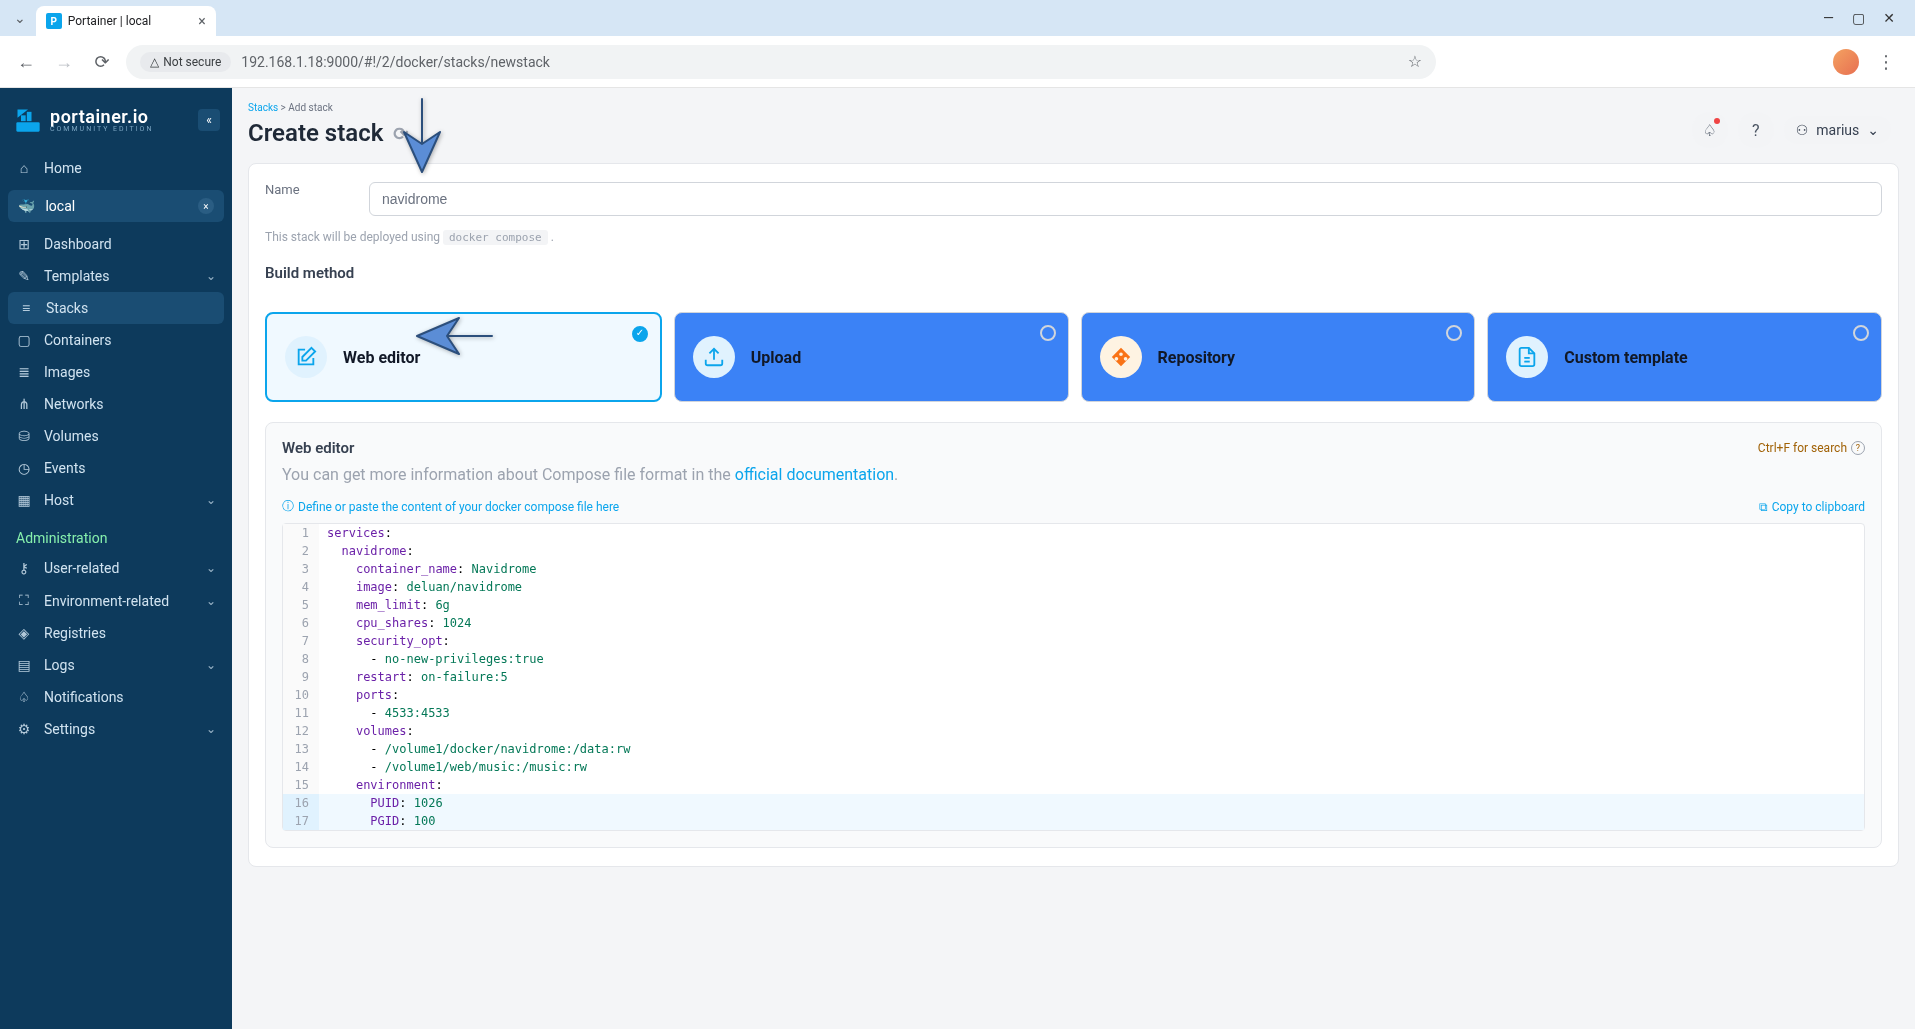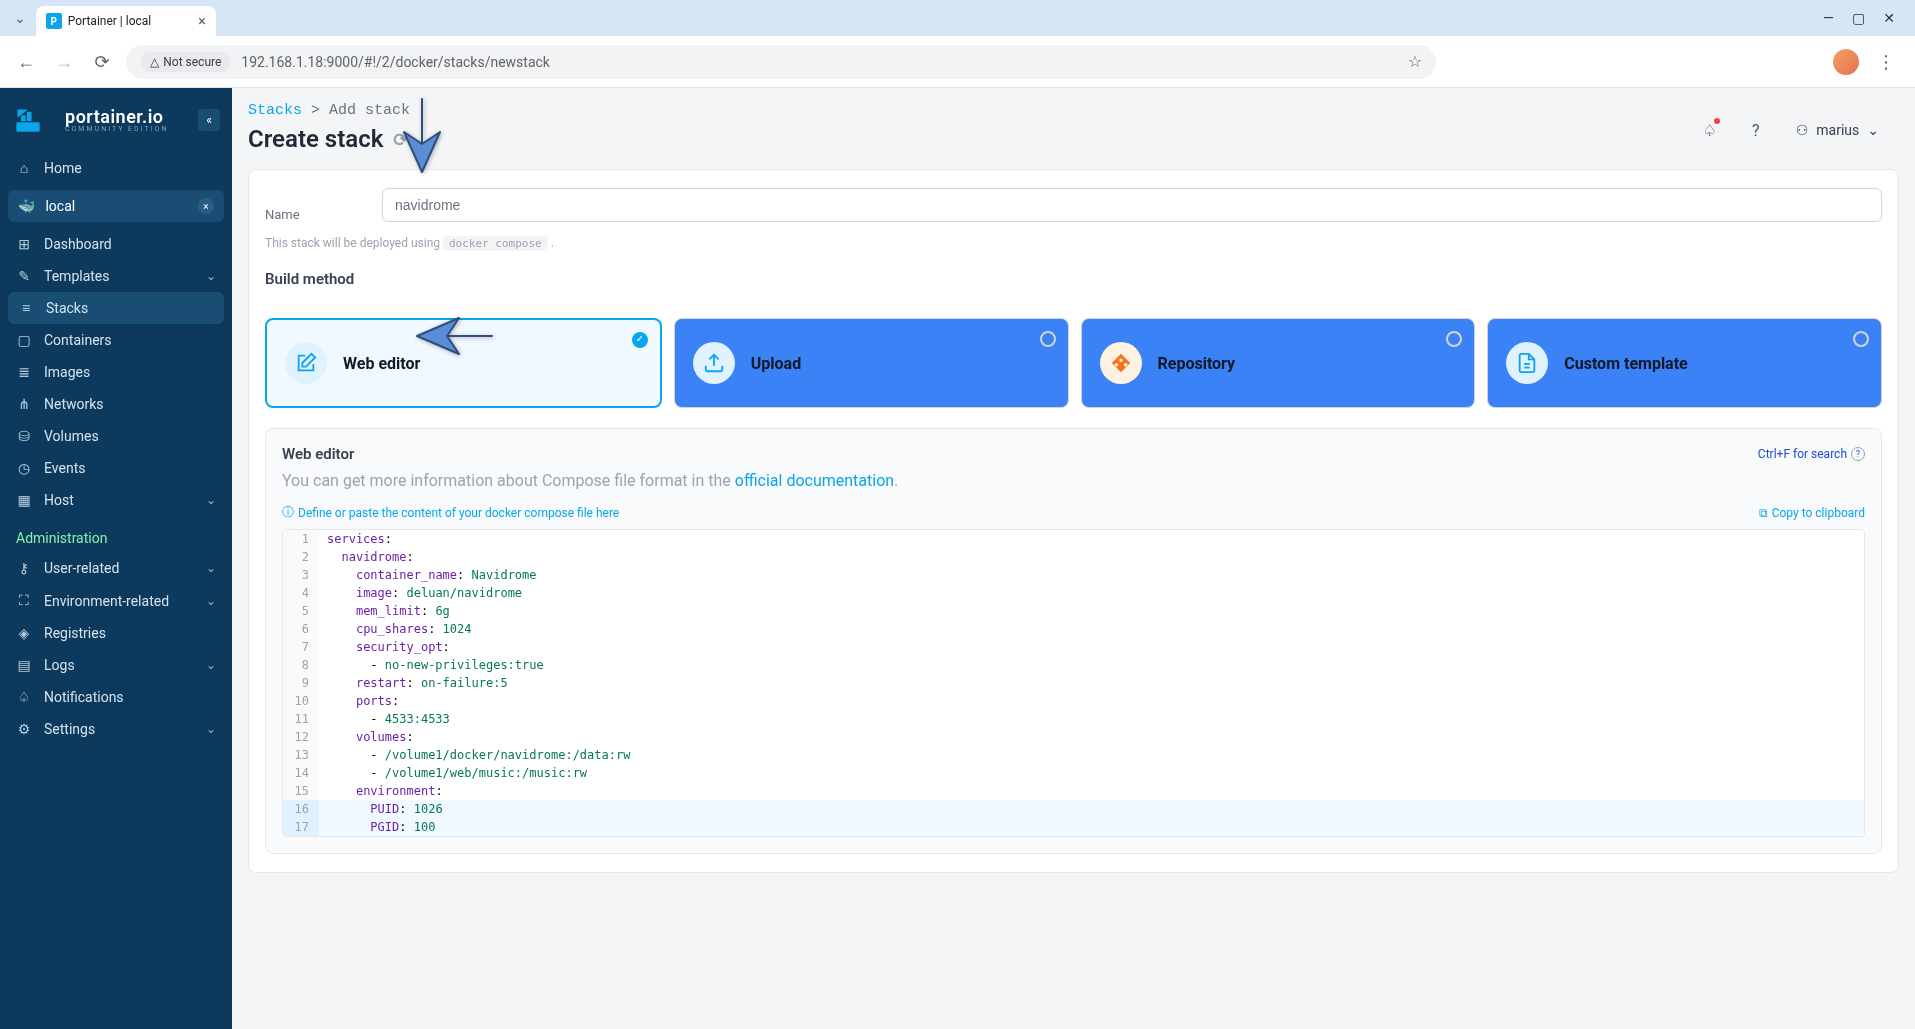--- a/index.html
+++ b/index.html
@@ -22,50 +22,50 @@
 .star { margin-left: auto; color: #5f6368; font-size: 16px; }
 .profile-avatar { width: 26px; height: 26px; border-radius: 50%; background: linear-gradient(135deg,#f4a261,#e76f51); margin-left: auto; }
 .browser-menu { color: #5f6368; font-size: 18px; padding: 0 8px; }
 
 
 .app { display: flex; height: calc(100vh - 88px); }
 
 
 .sidebar { width: 232px; background: #0d3a5c; color: #fff; display: flex; flex-direction: column; font-size: 14px; overflow-y: auto; }
 .sidebar-header { display: flex; align-items: center; justify-content: space-between; padding: 18px 12px 18px 14px; }
-.logo { display: flex; align-items: center; gap: 23px; }
+.logo { display: flex; align-items: center; gap: 8px; }
 .logo-icon { width: 28px; height: 28px; }
 .logo-text-wrap { display: flex; flex-direction: column; line-height: 1; }
 .logo-text { font-size: 18px; font-weight: 600; letter-spacing: 0.5px; }
 .logo-sub { font-size: 7px; letter-spacing: 2px; color: #7ba5c2; }
 .collapse-btn { background: #1a4d73; border-radius: 4px; width: 22px; height: 22px; display: flex; align-items: center; justify-content: center; font-size: 12px; cursor: pointer; }
 .nav-item { display: flex; align-items: center; gap: 12px; padding: 8px 16px; cursor: pointer; color: #d1e3f0; font-size: 14px; }
 .nav-item.active { background: #1a4d73; border-radius: 6px; margin: 0 8px; padding: 8px 10px; }
 .nav-item .icon { width: 16px; text-align: center; font-size: 14px; opacity: 0.85; }
 .nav-item .chevron { margin-left: auto; font-size: 12px; opacity: 0.7; }
 .env-item { display: flex; align-items: center; gap: 10px; background: #1a4d73; margin: 6px 8px; padding: 8px 10px; border-radius: 6px; font-size: 14px; }
 .env-close { margin-left: auto; background: #2a5d83; border-radius: 50%; width: 16px; height: 16px; display:flex; align-items:center; justify-content:center; font-size:10px; }
 .section-label { padding: 14px 16px 6px; font-size: 14px; color: #86efac; }
 
 
 .main { flex: 1; background: #f4f5f7; overflow-y: auto; position: relative; }
 .main-inner { padding: 0 16px 40px; }
-.breadcrumb { padding: 14px 0 6px; font-size: 15px; color: #6b7280; font-family: Liberation Mono, monospace; }
+.breadcrumb { padding: 14px 0 6px; font-size: 10px; color: #6b7280; }
 .breadcrumb a { color: #0ba5ec; text-decoration: none; }
 .page-header { display: flex; align-items: center; justify-content: space-between; padding: 0 0 16px; }
 .page-title { display: flex; align-items: center; gap: 10px; font-size: 24px; font-weight: 600; color: #1f2937; }
 .refresh-icon { color: #9ca3af; font-size: 18px; }
 .header-actions { display: flex; align-items: center; gap: 10px; position: absolute; right: 24px; top: 24px; }
 .icon-btn { width: 36px; height: 36px; border-radius: 50%; background: #f3f4f6; display: flex; align-items: center; justify-content: center; color: #4b5563; cursor: pointer; position: relative; }
 .icon-btn .dot { position: absolute; top: 6px; right: 8px; width: 6px; height: 6px; background: #ef4444; border-radius: 50%; }
 .user-chip { display: flex; align-items: center; gap: 8px; background: #f3f4f6; border-radius: 18px; padding: 6px 12px; cursor: pointer; color: #374151; font-size: 14px; }
 
 
 .card { background: #fff; border: 1px solid #e5e7eb; border-radius: 8px; padding: 18px 16px; margin-bottom: 0; }
-.form-row { display: flex; align-items: flex-end; margin-bottom: 14px; gap: 13px; }
+.form-row { display: flex; align-items: flex-start; margin-bottom: 14px; }
 .form-label { width: 104px; font-size: 13px; color: #6b7280; }
 .form-input { flex: 1; border: 1px solid #d1d5db; border-radius: 6px; padding: 8px 12px; font-size: 14px; color: #6b7280; }
 .hint { font-size: 12px; color: #9ca3af; margin-bottom: 20px; }
 .hint code { background: #f3f4f6; padding: 1px 6px; border-radius: 3px; font-family: monospace; font-size: 11px; }
 .section-title { font-size: 15px; font-weight: 600; color: #374151; margin-bottom: 30px; }
 
 
 .tiles { display: flex; gap: 12px; margin-bottom: 20px; }
 .tile { flex: 1; border: 1px solid #d1d5db; border-radius: 8px; padding: 22px 18px; display: flex; align-items: center; gap: 16px; position: relative; cursor: pointer; background: #3b82f6; }
 .tile.selected { border: 2px solid #0ba5ec; background: #f0f9ff; }
@@ -73,21 +73,21 @@
 .tile-icon.orange { background: #fef3e2; color: #f97316; }
 .tile-label { font-size: 16px; font-weight: 700; color: #111827; }
 .tile-radio { position: absolute; top: 12px; right: 12px; width: 16px; height: 16px; border: 2px solid #d1d5db; border-radius: 50%; }
 .tile.selected .tile-radio { background: #0ba5ec; border-color: #0ba5ec; }
 .tile.selected .tile-radio::after { content: "✓"; color: #fff; font-size: 10px; position: absolute; top: -1px; left: 2px; }
 
 
 .editor-section { background: #f9fafb; border: 1px solid #e5e7eb; border-radius: 8px; padding: 16px; }
 .editor-header { display: flex; justify-content: space-between; align-items: center; margin-bottom: 8px; }
 .editor-title { font-size: 15px; font-weight: 600; color: #374151; }
-.editor-hint { font-size: 12px; color: #1d4ed8; display: flex; align-items: center; gap: 4px; margin-left: 28px; }
+.editor-hint { font-size: 12px; color: #a16207; display: flex; align-items: center; gap: 4px; margin-left: 28px; }
 .editor-subhint { font-size: 16px; color: #9ca3af; margin-bottom: 14px; }
 .editor-subhint a { color: #0ba5ec; text-decoration: none; }
 .editor-toolbar { display: flex; justify-content: space-between; align-items: center; font-size: 12px; margin-bottom: 8px; }
 .editor-define { color: #0ba5ec; display: flex; align-items: center; gap: 4px; }
 .editor-copy { color: #0ba5ec; cursor: pointer; display: flex; align-items: center; gap: 4px; }
 .code-editor { background: #fff; border: 1px solid #e5e7eb; border-radius: 4px; font-family: 'Consolas', 'Monaco', monospace; font-size: 12px; line-height: 1.5; }
 .code-line { display: flex; }
 .line-num { width: 36px; text-align: right; padding-right: 10px; color: #9ca3af; user-select: none; background: #fafafa; }
 .line-txt { padding-left: 8px; white-space: pre; flex: 1; }
 .code-line.hl .line-txt { background: #f0f9ff; }

